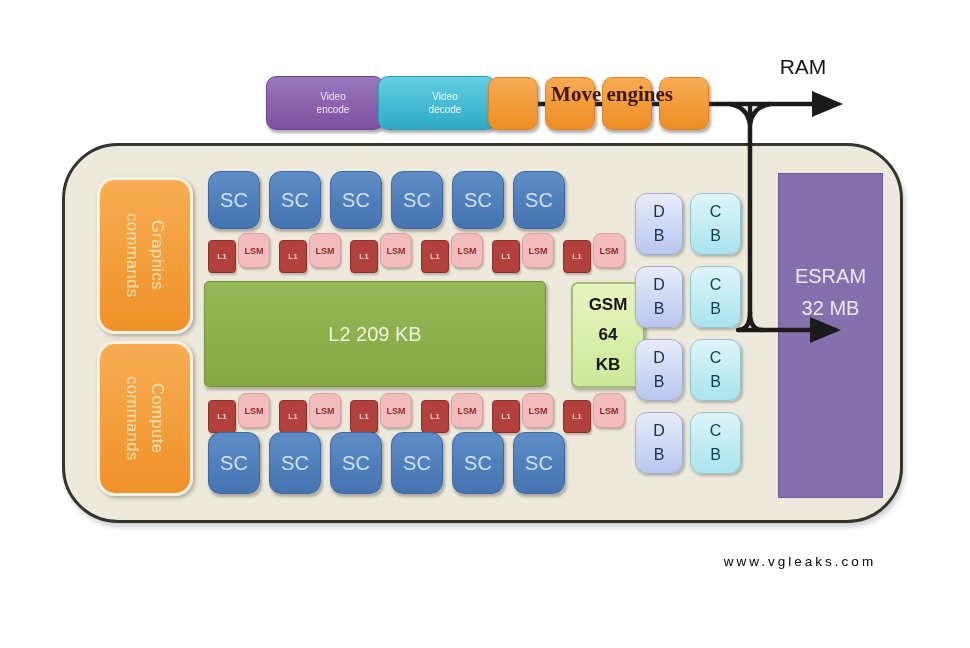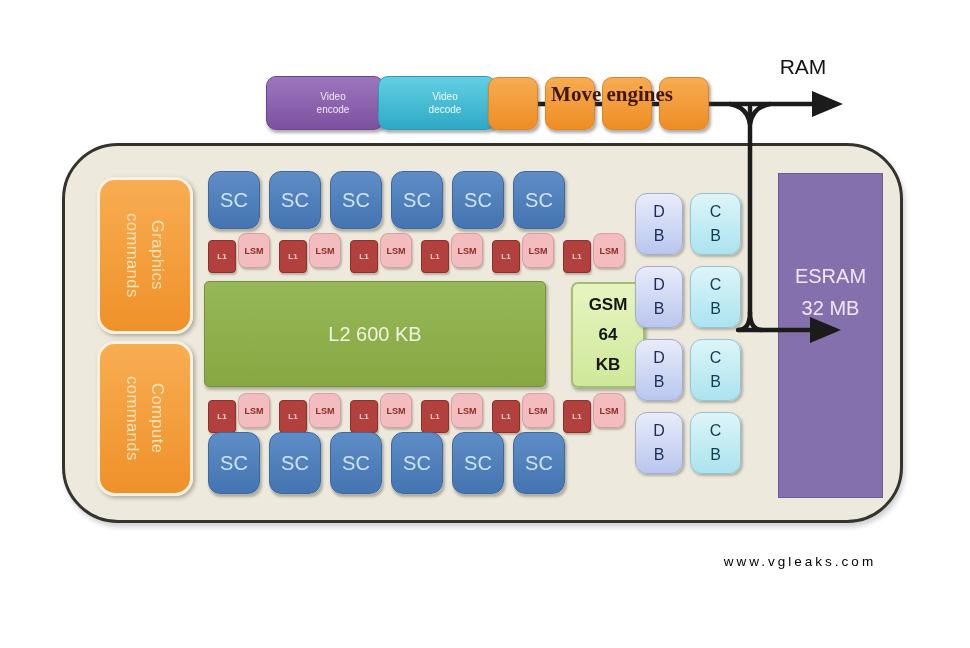--- a/index.html
+++ b/index.html
@@ -167,21 +167,21 @@
       <div class="mem-pair">
         <div class="l1">L1</div>
         <div class="lsm">LSM</div>
       </div>
       <div class="mem-pair">
         <div class="l1">L1</div>
         <div class="lsm">LSM</div>
       </div>
     </div>
 
-    <div class="abs l2" style="left:139px;top:135px;">L2 600 KB</div>
+    <div class="abs l2" style="left:139px;top:135px;">L2 209 KB</div>
     <div class="abs gsm" style="left:486px;top:136px;">GSM
 64
 KB</div>
 
     <div class="mem-row" style="left:143px;top:247px;">
       <div class="mem-pair">
         <div class="l1">L1</div>
         <div class="lsm">LSM</div>
       </div>
       <div class="mem-pair">

